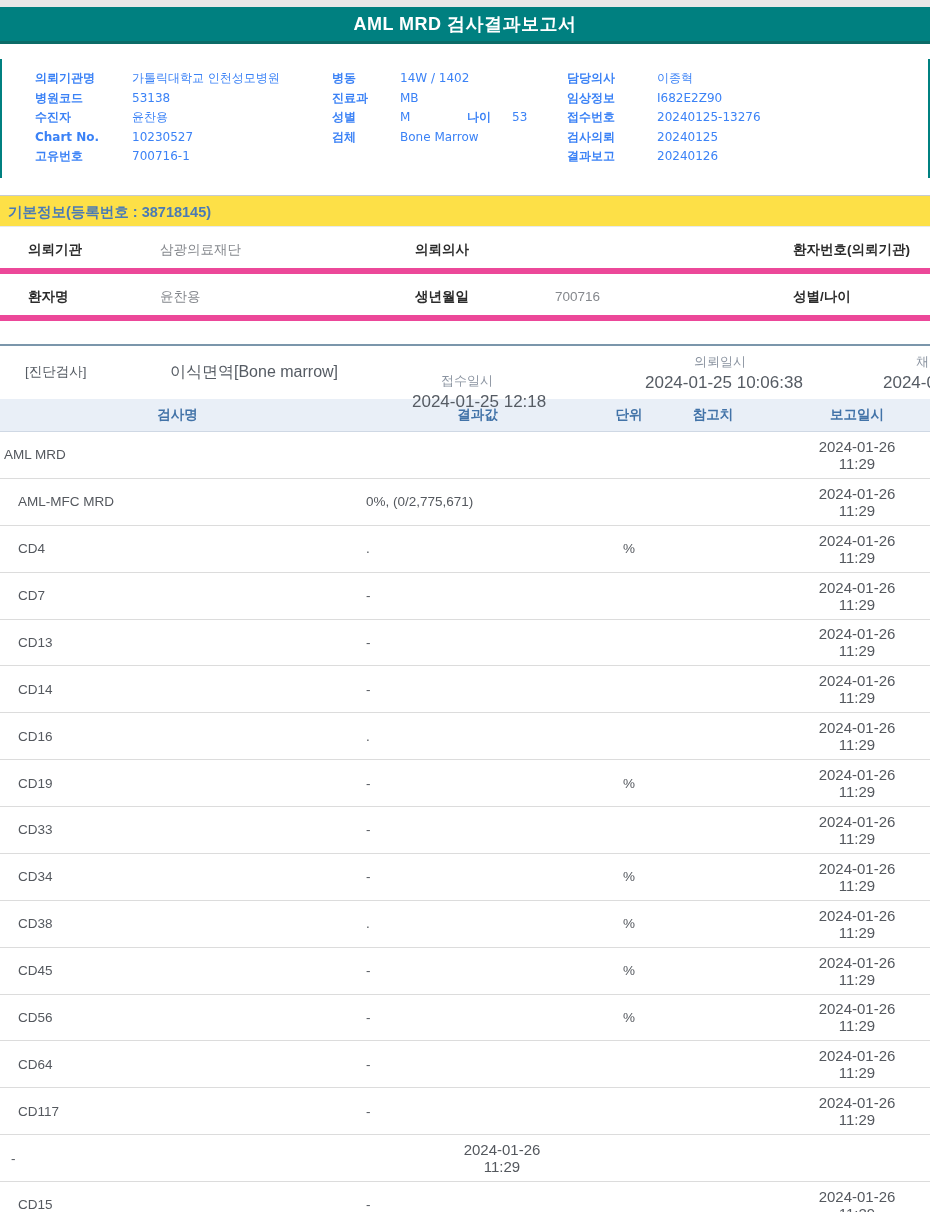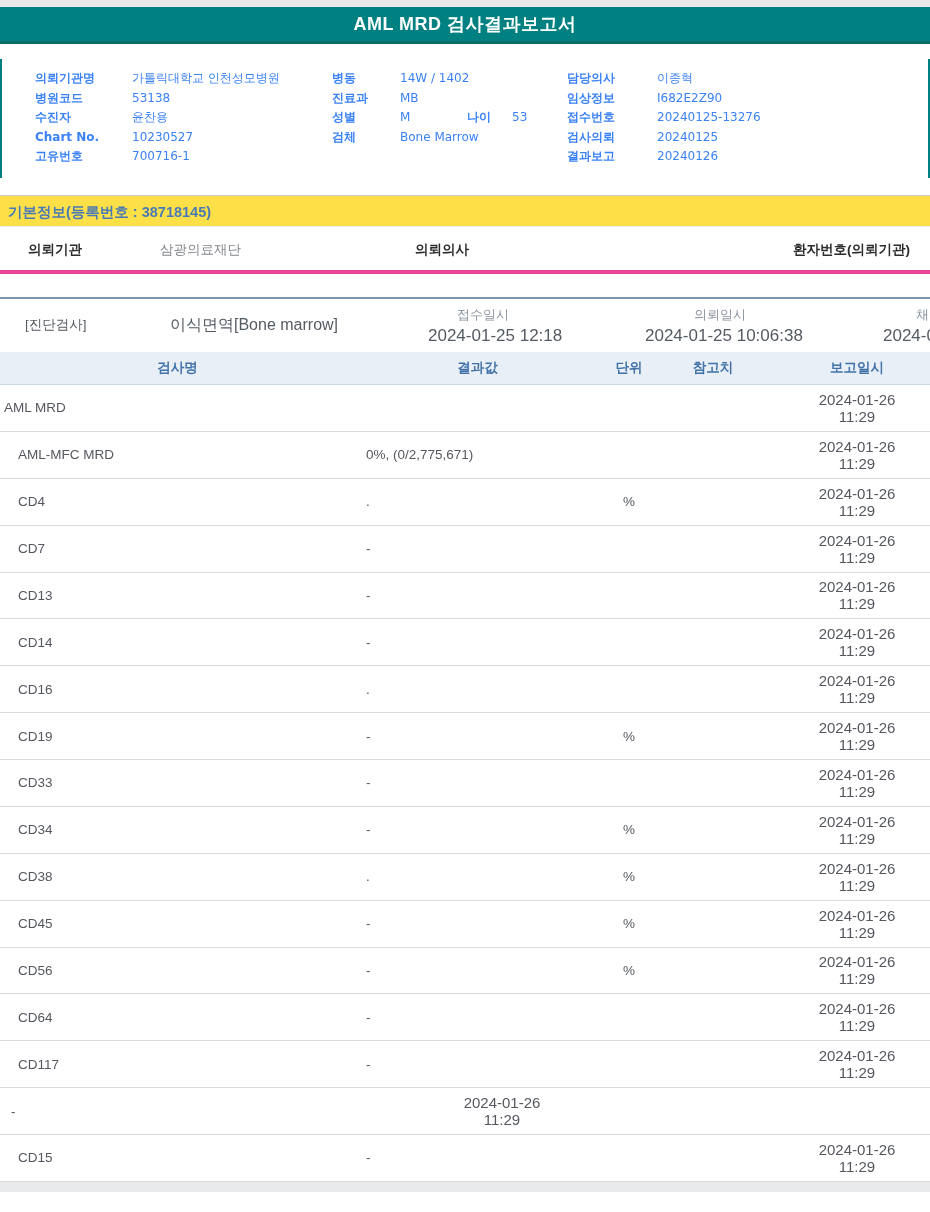--- a/index.html
+++ b/index.html
@@ -27,36 +27,36 @@
   #pi-right .pi-label{width:90px;}
   .pi-val-fixed{display:inline-block;width:67px;}
   .pi-label2{width:45px !important;}
   
   .basic-header{
     margin-top:17px;height:32px;line-height:31px;background:#fde047;
     border-top:1px solid #c6cbd0;border-bottom:1px solid #e7eaed;
     padding-left:8px;box-sizing:border-box;
   }
   .basic-header span{color:#4a7ab5;font-weight:bold;font-size:14.5px;}
-  .bi-row{position:relative;height:47px;border-bottom:4px solid #ec4899;box-sizing:border-box;}
+  .bi-row{position:relative;height:47px;border-bottom:6px solid #ec4899;box-sizing:border-box;}
   .bi-cell{position:absolute;top:0;height:100%;line-height:45px;white-space:nowrap;font-size:13.5px;}
   .bi-cell0{left:28px;}
   .bi-cell1{left:415px;}
   .bi-cell2{left:793px;}
   .bi-cell0 .bi-label{display:inline-block;width:132px;}
   .bi-cell1 .bi-label{display:inline-block;width:140px;}
   .bi-label{font-weight:bold;color:#2b2b2b;}
   .bi-value{color:#85888d;}
   
   .order-divider{margin-top:23px;height:2px;background:#7b96ab;}
   .order-row{position:relative;height:53px;color:#555b63;}
   .oi-cat{position:absolute;left:25px;top:17px;font-size:13.5px;}
   .oi-group{position:absolute;left:170px;top:16px;font-size:16px;}
   .oi-block{position:absolute;top:5px;text-align:center;}
-  .oi-received{left:428px;width:110px;}
+  .oi-received{left:412px;width:110px;margin-top:19px;}
   .oi-requested{left:645px;width:150px;}
   .oi-collected{left:883px;width:47px;overflow:hidden;text-align:left;}
   .oi-label{font-size:13px;color:#8a93a0;line-height:21px;}
   .oi-value{font-size:17px;color:#555b63;line-height:21px;white-space:nowrap;}
   .oi-collected .oi-label{text-align:right;padding-right:1px;}
   
   .thead{display:flex;height:32px;background:#e9eff7;border-bottom:1px solid #cfd8e4;align-items:center;}
   .thead .td{color:#4273a8;font-weight:bold;font-size:13.5px;}
   .td{box-sizing:border-box;}
   .td-name{width:355px;padding-left:4px;}
@@ -108,20 +108,25 @@
 <div class="basic-header">
   <span>기본정보(등록번호 : 38718145)</span>
 </div>
 
 <div id="basic-rows">
     <div class="bi-row">
       <div class="bi-cell bi-cell0"><span class="bi-label">의뢰기관</span><span class="bi-value">삼광의료재단</span></div>
       <div class="bi-cell bi-cell1"><span class="bi-label">의뢰의사</span><span class="bi-value"></span></div>
       <div class="bi-cell bi-cell2"><span class="bi-label">환자번호(의뢰기관)</span><span class="bi-value"></span></div>
     </div>
+    <div class="bi-row">
+      <div class="bi-cell bi-cell0"><span class="bi-label">환자명</span><span class="bi-value">윤찬용</span></div>
+      <div class="bi-cell bi-cell1"><span class="bi-label">생년월일</span><span class="bi-value">700716</span></div>
+      <div class="bi-cell bi-cell2"><span class="bi-label">성별/나이</span><span class="bi-value"></span></div>
+    </div>
   </div>
 
 <div class="order-divider"></div>
 
 <div class="order-row">
   <span class="oi-cat">[진단검사]</span>
   <span class="oi-group">이식면역[Bone marrow]</span>
   <div class="oi-block oi-received">
     <div class="oi-label">접수일시</div>
     <div class="oi-value">2024-01-25 12:18</div>

